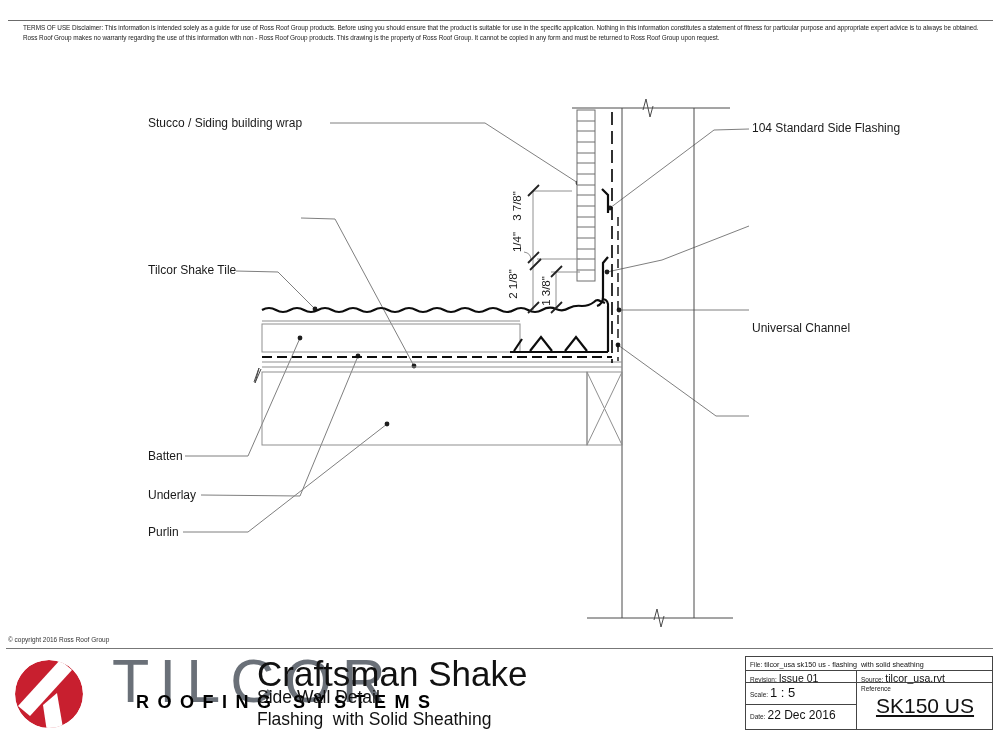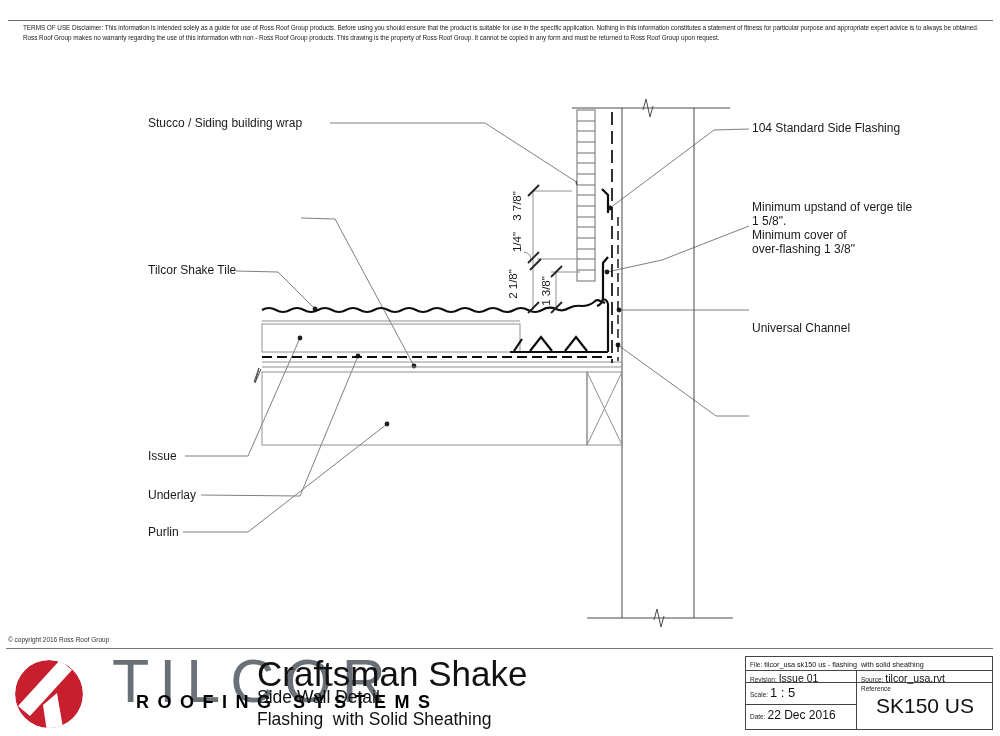--- a/index.html
+++ b/index.html
@@ -26,21 +26,21 @@
   .tblock { position:absolute; left:745px; top:656px; width:248px; height:74px;
             border:1px solid #444; font-size:7px; color:#111; box-sizing:border-box; }
   .tb-line { position:absolute; background:#444; }
   .tb-cell { position:absolute; overflow:visible; }
   .tb-label { font-size:6.5px; color:#222; }
   .tb-file-value { font-size:7.2px; white-space:pre; }
   .tb-med { font-size:10.5px; }
   .tb-scale { font-size:13px; }
   .tb-date { font-size:12px; }
   .tb-sheet { position:absolute; left:111px; top:25px; width:136px; height:47px;
-              display:flex; align-items:center; justify-content:center; font-size:21px; }
+              display:flex; align-items:center; justify-content:center; font-size:21px;text-decoration:underline; }
 </style>
 </head>
 <body>
 
 <div class="sheet">
 
   <div class="rule" style="left:8px; top:20px; width:985px;"></div>
   <div class="disc">
     <div>TERMS OF USE Disclaimer: This information is intended solely as a guide for use of Ross Roof Group products. Before using you should ensure that the product is suitable for use in the specific application. Nothing in this information constitutes a statement of fitness for particular purpose and appropriate expert advice is to always be obtained.</div>
     <div>Ross Roof Group makes no warranty regarding the use of this information with non - Ross Roof Group products. This drawing is the property of Ross Roof Group. It cannot be copied in any form and must be returned to Ross Roof Group upon request.</div>
@@ -130,28 +130,24 @@
       <line x1="528" y1="263" x2="539" y2="252"></line>
       <line x1="530" y1="270" x2="541" y2="259"></line>
       <line x1="528" y1="313" x2="539" y2="302"></line>
       <line x1="551" y1="277" x2="562" y2="266"></line>
       <line x1="551" y1="313" x2="562" y2="302"></line>
     </g>
   </svg>
 
   <div class="callout" style="left:148px; top:116px;">Stucco / Siding building wrap</div>
   <div class="callout" style="left:148px; top:263px;">Tilcor Shake Tile</div>
-  <div class="callout" style="left:148px; top:449px;">Issue</div>
+  <div class="callout" style="left:148px; top:449px;">Batten</div>
   <div class="callout" style="left:148px; top:488px;">Underlay</div>
   <div class="callout" style="left:148px; top:525px;">Purlin</div>
   <div class="callout" style="left:752px; top:121px;">104 Standard Side Flashing</div>
-  <div class="callout" style="left:752px; top:200px;">Minimum upstand of verge tile
-1 5/8".
-Minimum cover of
-over-flashing 1 3/8"</div>
   <div class="callout" style="left:752px; top:321px;">Universal Channel</div>
 
   <div class="dim" style="left:517px; top:206px;">3 7/8"</div>
   <div class="dim" style="left:517px; top:242px;">1/4"</div>
   <div class="dim" style="left:513px; top:284px;">2 1/8"</div>
   <div class="dim" style="left:546px; top:291px;">1 3/8"</div>
 
   <div class="copyright">© copyright 2016 Ross Roof Group</div>
   <div class="rule" style="left:6px; top:648px; width:987px; border-color:#777;"></div>
 

